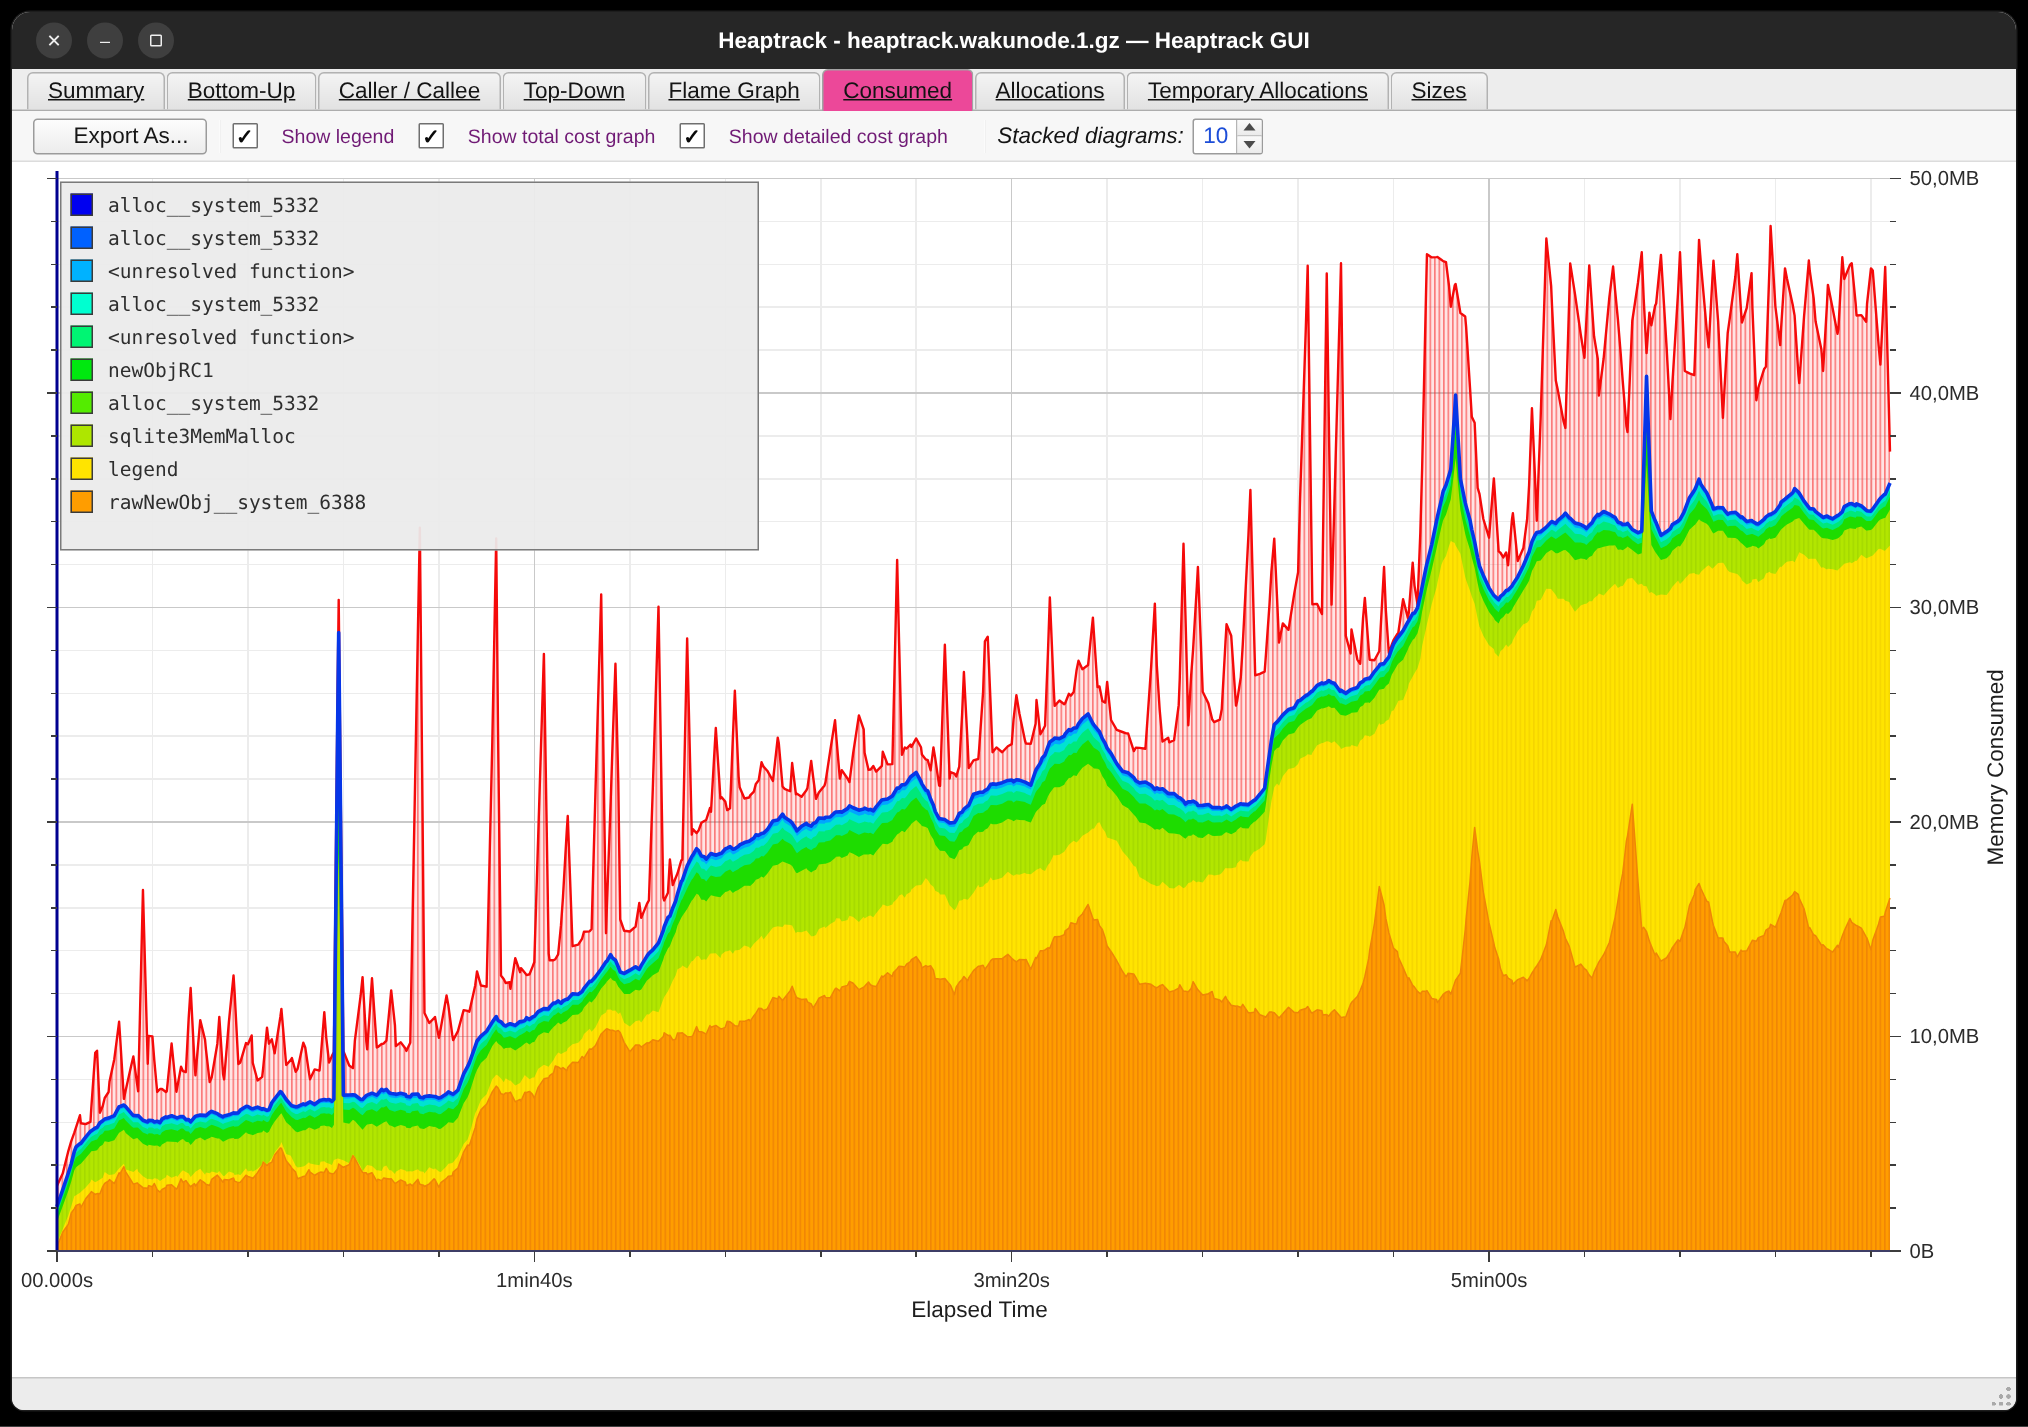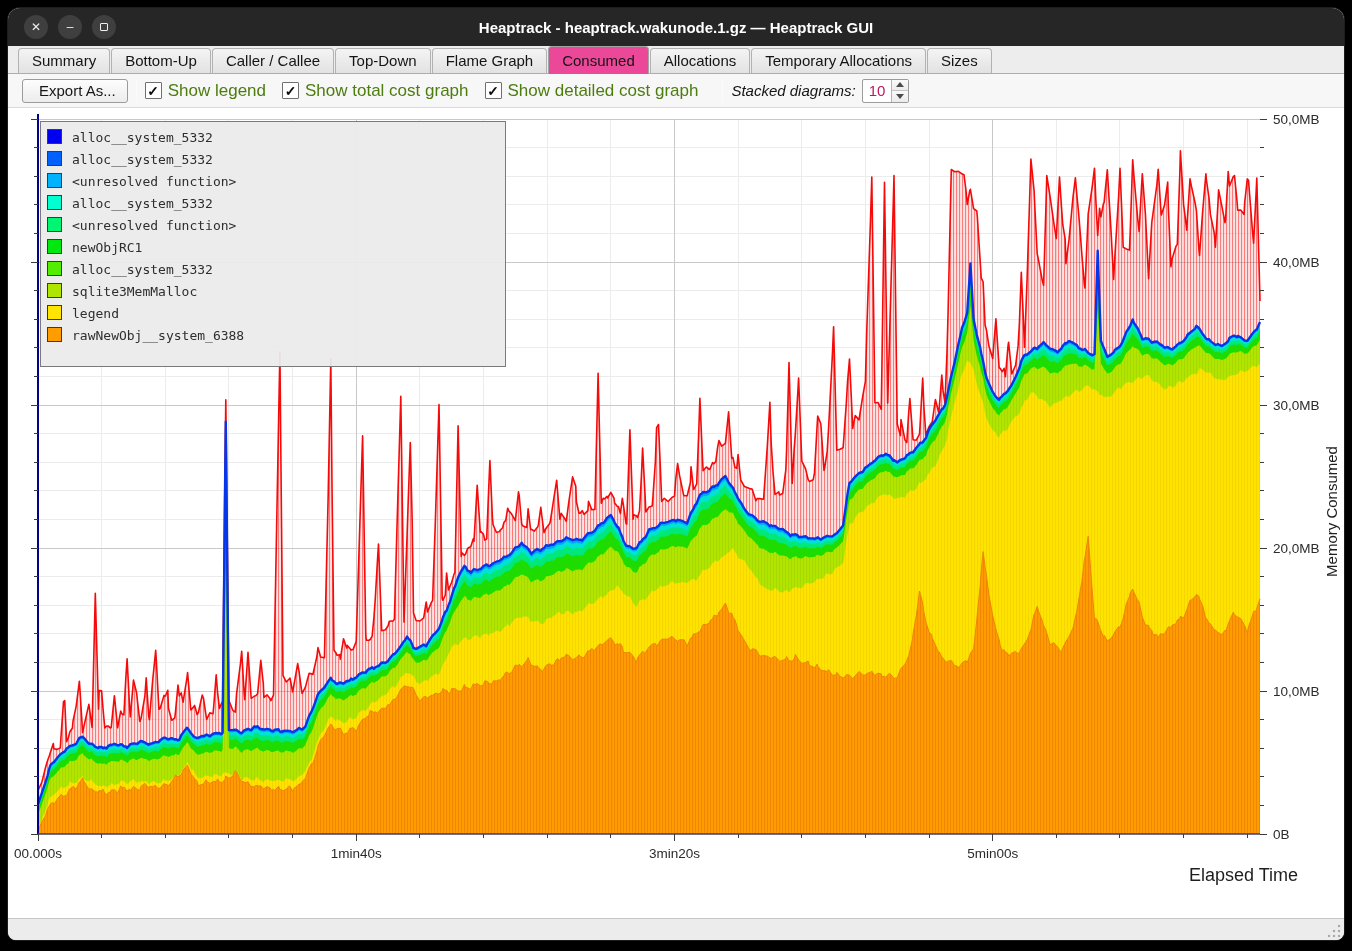--- a/index.html
+++ b/index.html
@@ -21,51 +21,51 @@
   
   .menubar { height:22px; background:#f5f5f5; display:flex; align-items:center;
              padding-left:12px; flex:0 0 auto; }
   .menu-item { font-size:15px; color:#141414; padding:0 9px; line-height:22px; }
   .menu-item u { text-decoration:underline; text-underline-offset:2px; }
   
   .tabbar { height:28px; background:#ededed; display:flex; align-items:flex-end;
             padding-left:10px; border-bottom:1px solid #adadad; flex:0 0 auto; }
   .tab { font-size:15px; color:#141414; padding:3px 13px 4px 13px; margin-right:1px;
          border:1px solid #b2b2b2; border-bottom:none; border-radius:4px 4px 0 0;
-         background:linear-gradient(#f4f4f4,#e2e2e2); white-space:nowrap; }
+         background:linear-gradient(#f4f4f4,#e2e2e2); white-space:nowrap;text-decoration:underline; }
   .tab.active { background:#ec4899; position:relative; z-index:2; margin-bottom:-1px;
                 padding-top:5px; padding-bottom:5px; border-color:#a3a3a3; }
   
   .toolbar { height:34px; background:#f7f7f7; display:flex; align-items:center;
              padding-left:14px; border-bottom:1px solid #dcdcdc; flex:0 0 auto; }
-  .btn { font-size:15px; color:#161616; padding:2px 11px 3px 16px; border:1px solid #9b9b9b;
+  .btn { font-size:15px; color:#161616; padding:2px 11px 3px 26px; border:1px solid #9b9b9b;
          border-radius:3px; background:linear-gradient(#fdfdfd,#ececec); }
   .sep { width:1px; height:22px; background:#d2d2d2; margin:0 8px; border-right:1px solid #fbfbfb; }
   .cb-wrap { display:flex; align-items:center; margin-right:16px; }
   .cb { width:17px; height:17px; border:1px solid #6f6f6f; background:#fff; border-radius:1px;
         display:inline-flex; align-items:center; justify-content:center;
         font-size:14px; font-weight:bold; color:#0a0a0a; }
-  .cb-label { font-size:17px; color:#4d7c0f; margin-left:6px; white-space:nowrap; }
+  .cb-label { font-size:13px; color:#701a75; margin-left:16px; white-space:nowrap; }
   .spin-label { font-size:15px; color:#141414; margin-right:6px; white-space:nowrap;font-style:italic; }
   .spin { display:flex; border:1px solid #9b9b9b; border-radius:2px; background:#fff; height:24px; }
-  .spin-val { width:28px; font-size:15px; color:#be185d; display:flex; align-items:center;
+  .spin-val { width:28px; font-size:15px; color:#1d4ed8; display:flex; align-items:center;
               justify-content:flex-start; padding-left:6px; }
   .spin-arrows { width:17px; display:flex; flex-direction:column; border-left:1px solid #b5b5b5; }
   .spin-up, .spin-dn { flex:1; background:linear-gradient(#fafafa,#ebebeb);
                        display:flex; align-items:center; justify-content:center; }
   .spin-up { border-bottom:1px solid #c4c4c4; }
   .tri-up { width:0; height:0; border-left:4px solid transparent; border-right:4px solid transparent;
             border-bottom:5px solid #4b4b4b; }
   .tri-dn { width:0; height:0; border-left:4px solid transparent; border-right:4px solid transparent;
             border-top:5px solid #4b4b4b; }
   
   .chartpanel { flex:1 1 auto; background:#fff; position:relative; }
   .chartpanel svg { position:absolute; left:0; top:0; }
-  .axis-title-x { position:absolute; left:0; width:1290px; top:757px; text-align:right;
-                  font-size:18px; color:#1e1e1e; }
+  .axis-title-x { position:absolute; left:0; width:1290px; top:757px; text-align:center;
+                  font-size:15px; color:#1e1e1e; }
   .axis-title-y { position:absolute; left:1213px; top:395px; width:220px; text-align:center;
                   font-size:15px; color:#1e1e1e; transform:rotate(-90deg); }
   .legendbox { position:absolute; left:32px; top:13px; width:466px; height:246px;
                background:rgba(235,235,235,0.94); border:1px solid #7a7a7a;
                font-family:"DejaVu Sans Mono", monospace; font-size:13px; color:#2e2e2e;
                padding-top:4px; }
   .lg-row { position:relative; height:22px; display:flex; align-items:center; }
   .lg-swatch { position:absolute; left:6px; top:3px; width:15px; height:15px;
                border:1px solid #3a3a3a; }
   .lg-label { margin-left:31px; white-space:pre; }

